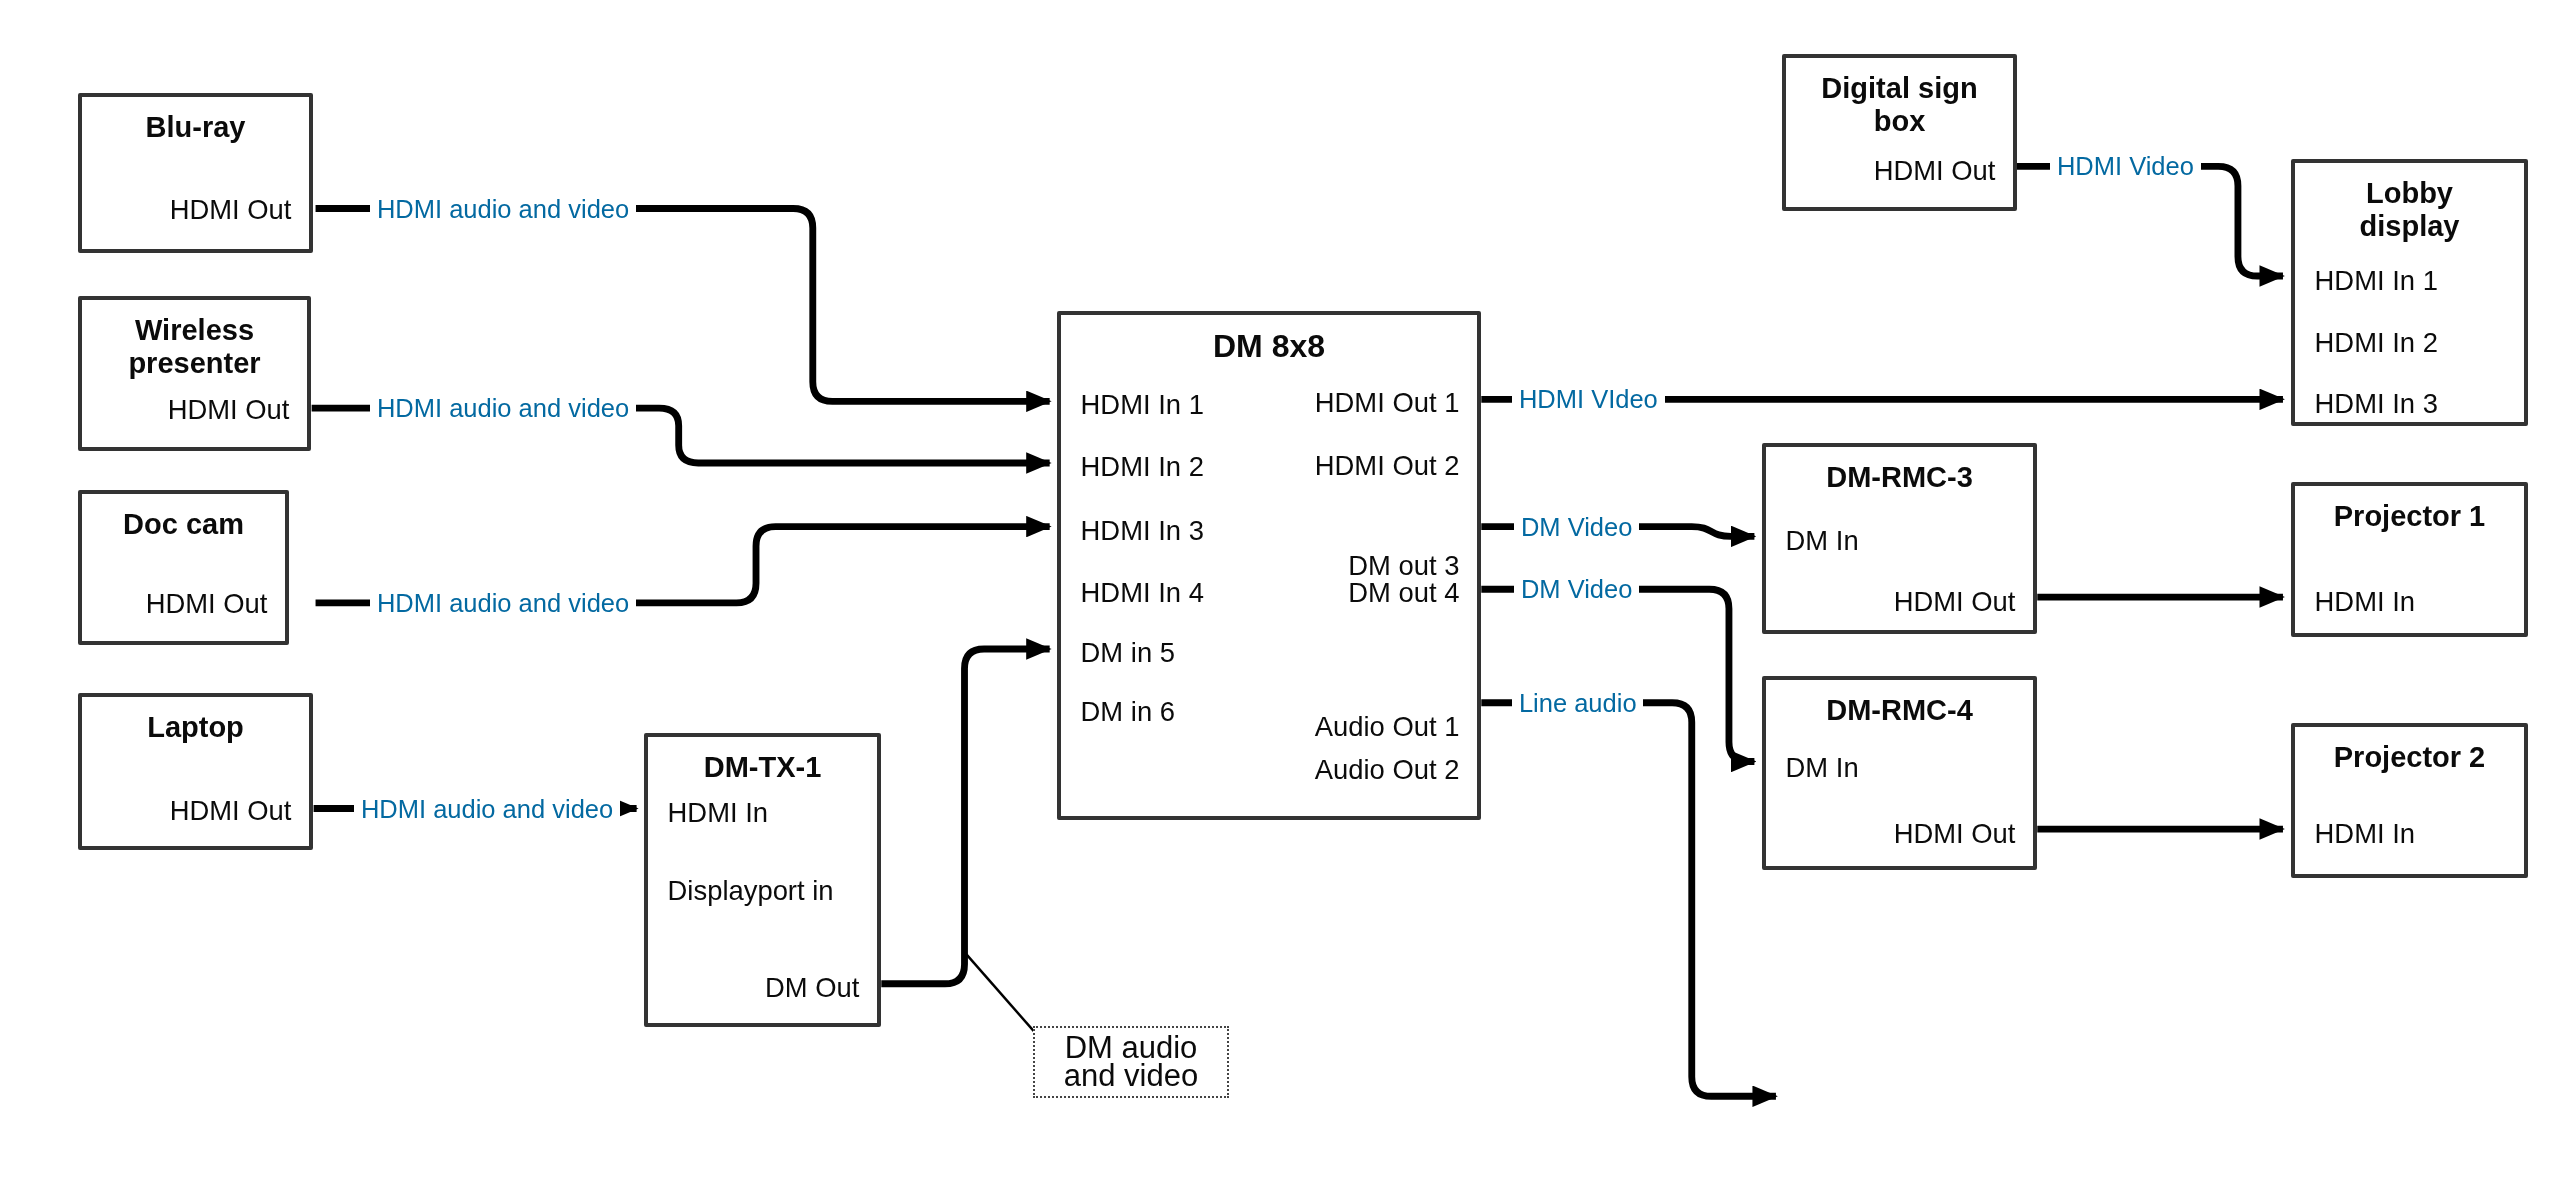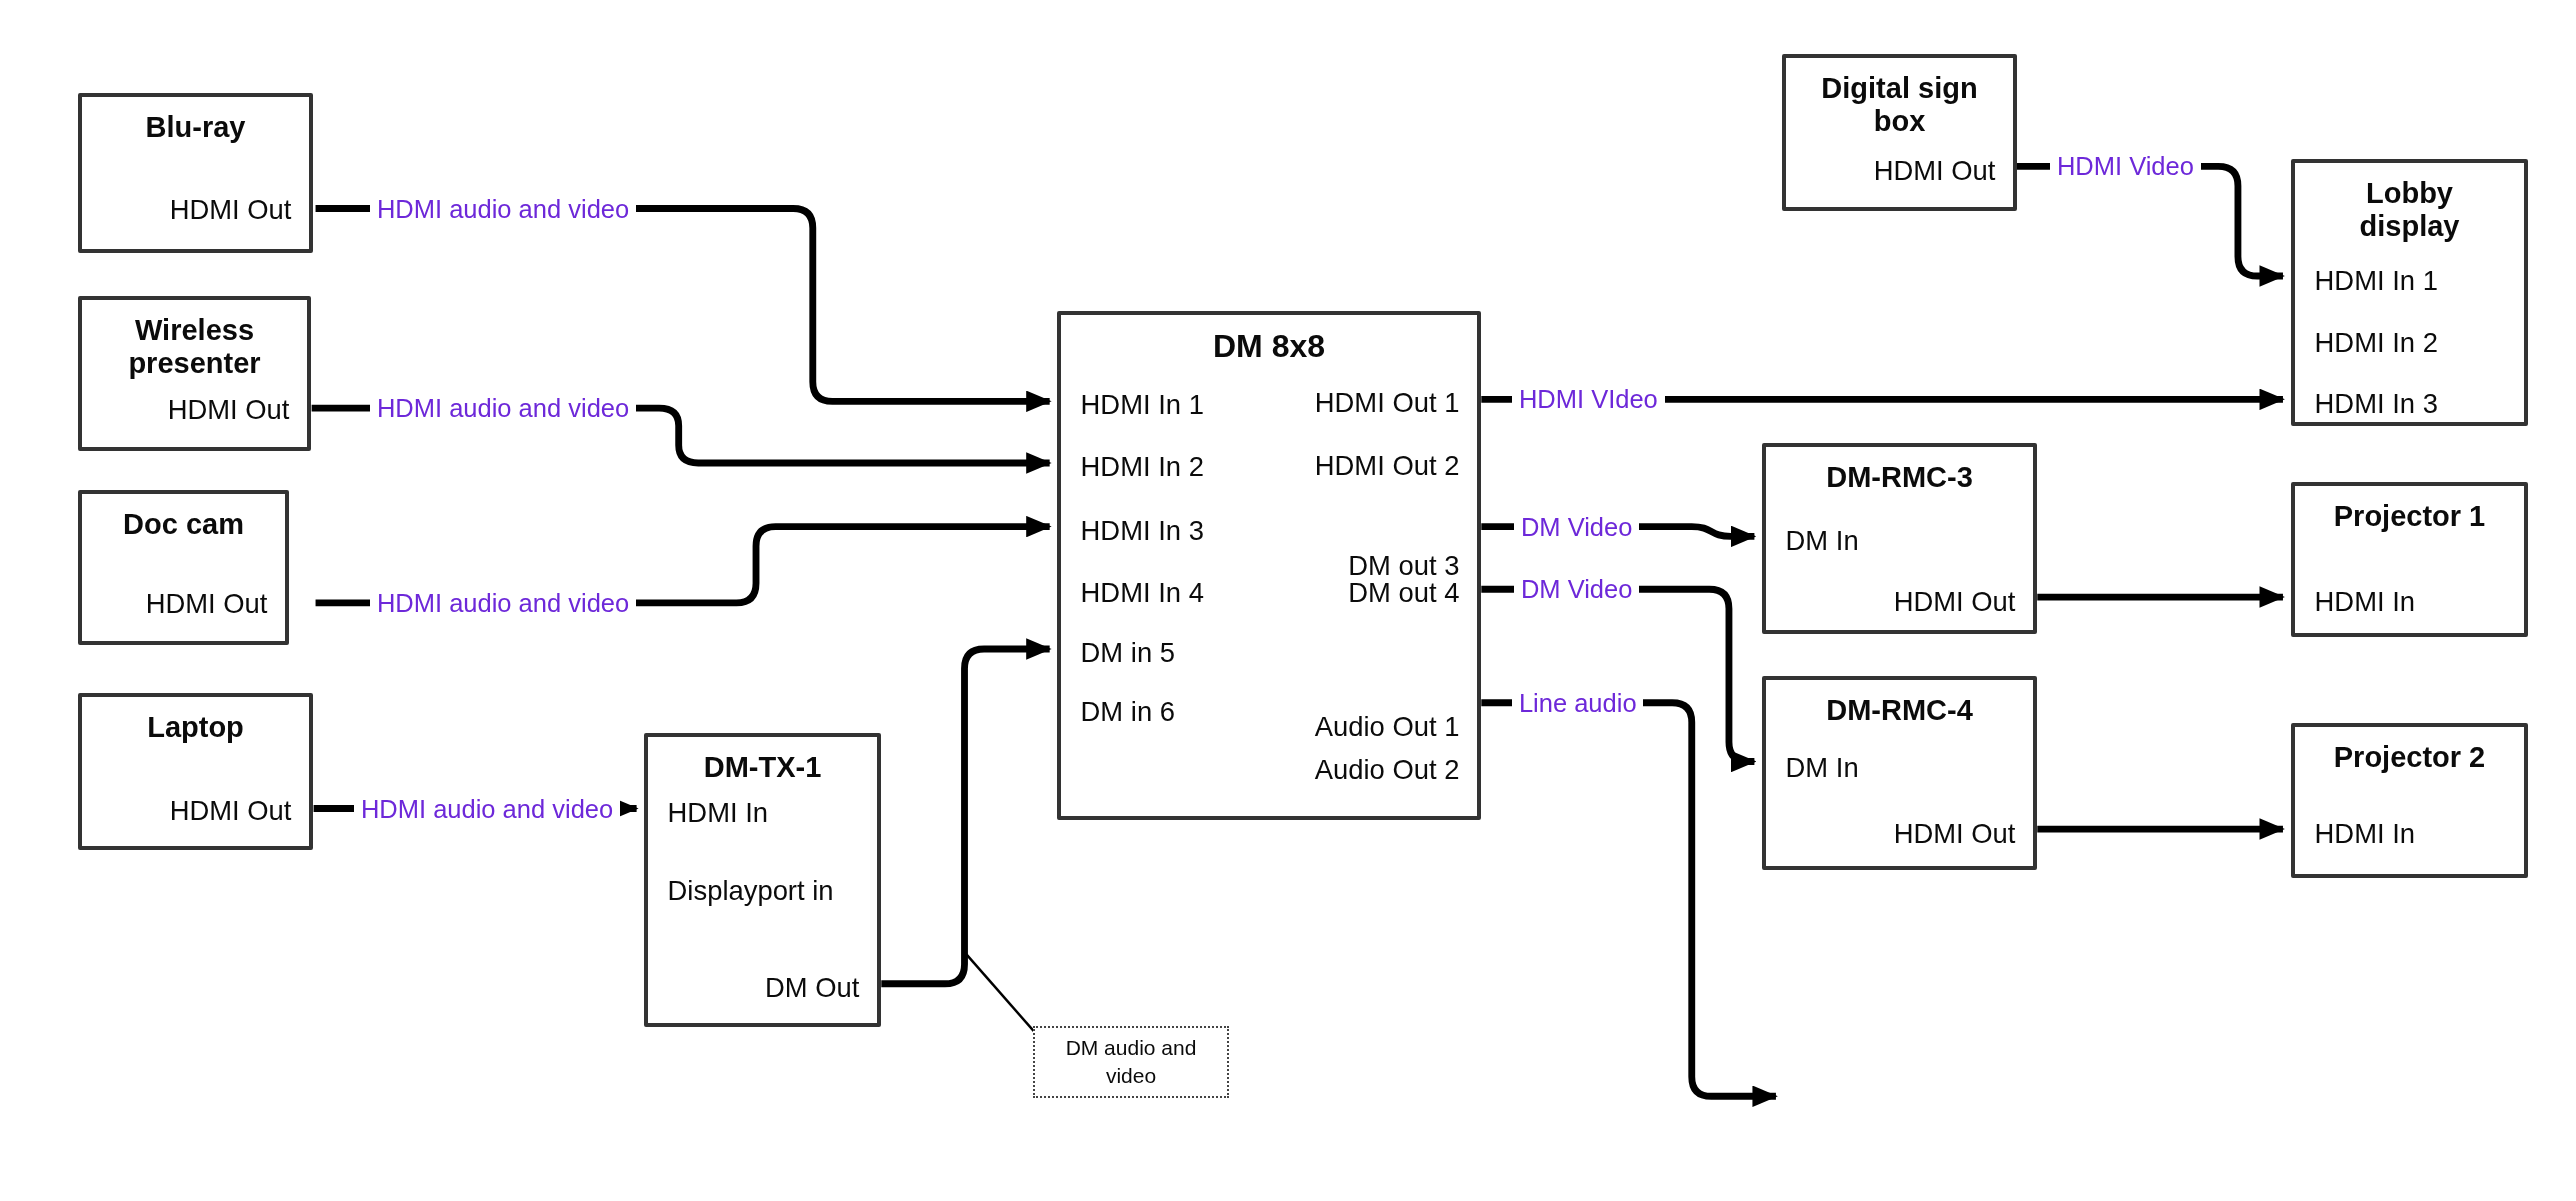--- a/index.html
+++ b/index.html
@@ -40,28 +40,28 @@
   .port.left{left:19.6px;}
   .port.right{right:17.6px;text-align:right;}
   .edge-label{
     position:absolute;
     transform:translateY(-50%);
     font-size:25.5px;line-height:29px;
     background:#ffffff;
     padding:2px 6.9px;
     white-space:nowrap;
     z-index:3;
-    color:#6d28d9;
+    color:#0369a1;
   }
   .callout{
     position:absolute;
     border:2px dotted #444444;
     background:#ffffff;
     box-sizing:border-box;
-    font-size:21px;line-height:28px;
+    font-size:31px;line-height:28px;
     text-align:center;
     display:flex;align-items:center;justify-content:center;
     padding:3.9px 9.8px;
     z-index:2;
   }
 </style>
 </head>
 <body>
 
 <div id="canvas">

